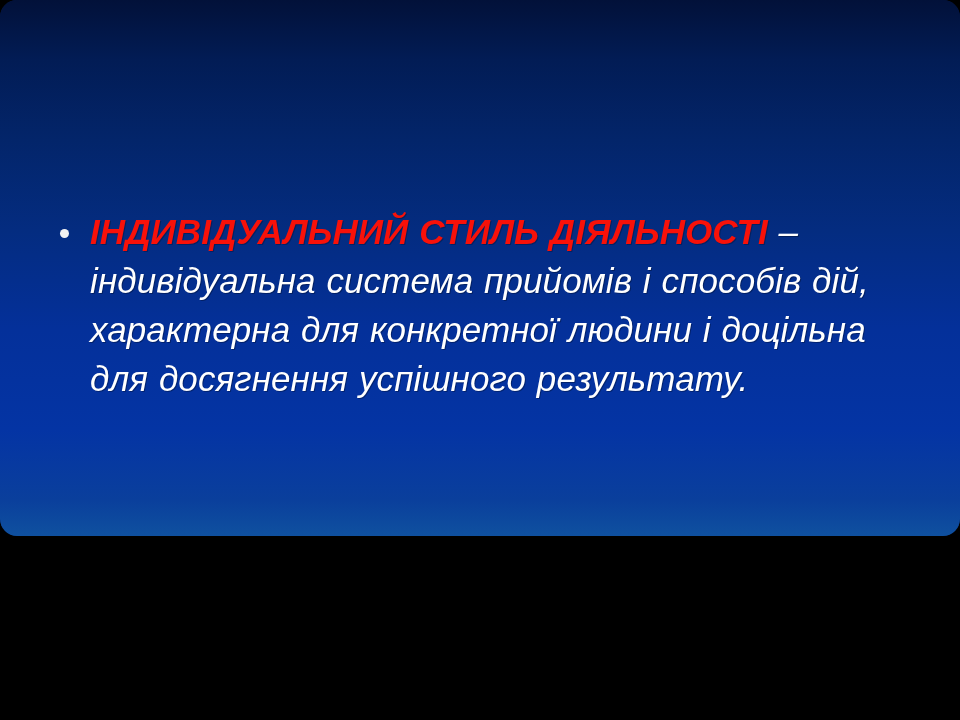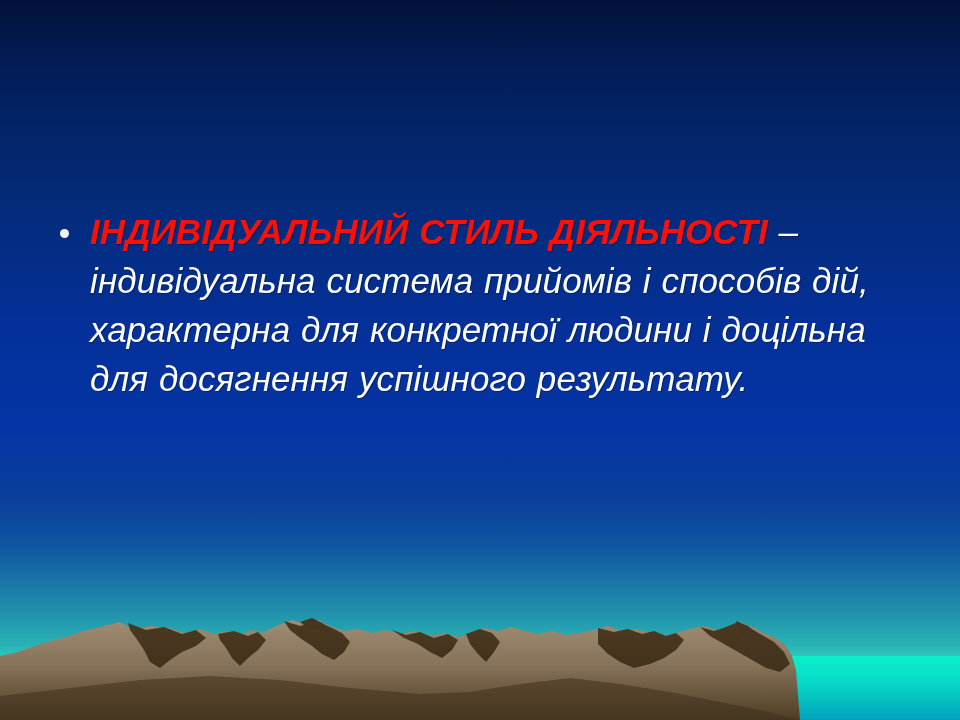--- a/index.html
+++ b/index.html
@@ -8,23 +8,24 @@
     padding: 0;
     background: #000;
   }
   body {
     font-family: "Liberation Sans", sans-serif;
   }
 
   #slide {
     position: relative;
     width: 960px;
-    height: 720px;
+    height: 536px;
     overflow: hidden;
     background: #02153f;
+    border-radius: 17px;
   }
 
   
   .sky {
     position: absolute;
     left: 0; top: 0;
     width: 960px;
     height: 720px;
     background: linear-gradient(
       to bottom,

